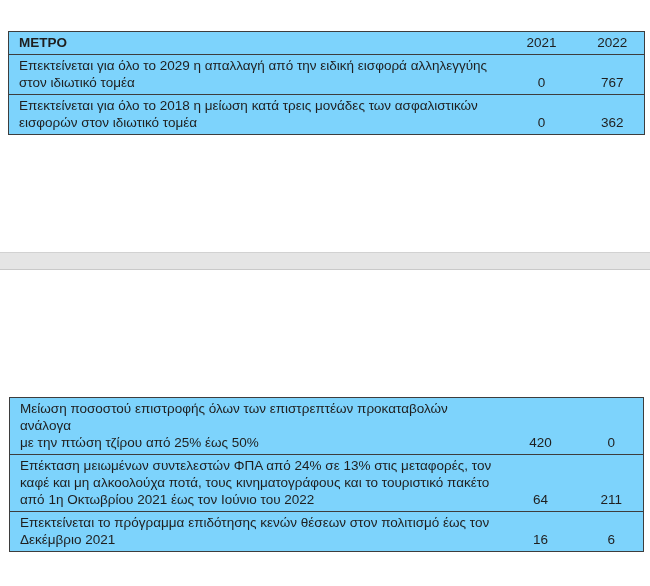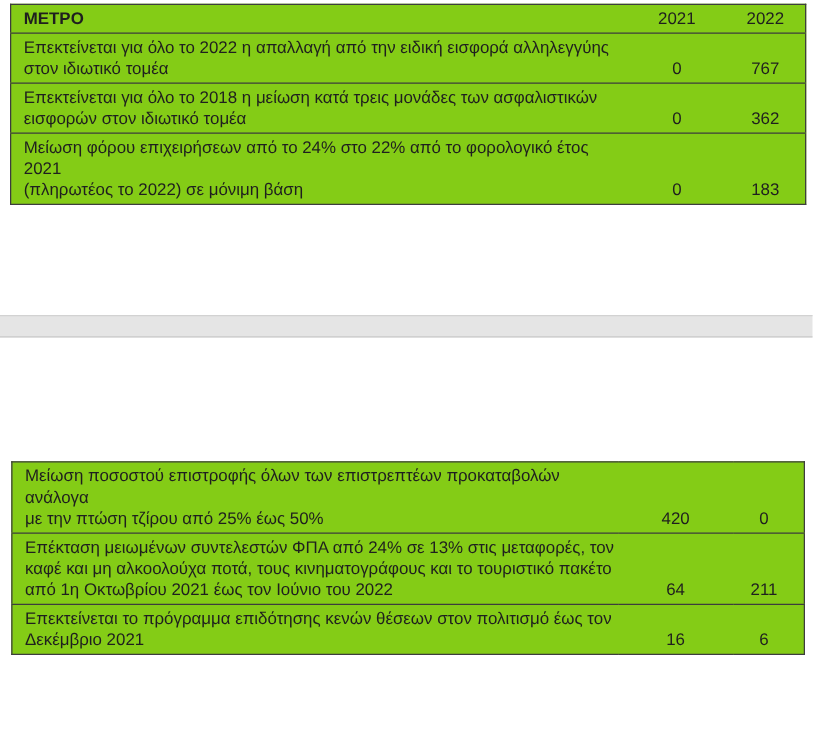--- a/index.html
+++ b/index.html
@@ -9,21 +9,22 @@
     background: #ffffff;
     overflow: hidden;
     font-family: "Liberation Sans", "DejaVu Sans", sans-serif;
     color: #1f1f1f;
   }
   .doc-table {
     position: absolute;
     display: table;
     border-collapse: collapse;
     border: 1px solid #3d3d3d;
-    background: #84cc16;
+    background: #7dd3fc;
+    margin-top: 28px;
   }
   #table-top { left: 8px; top: 3px; width: 637px; }
   #table-bottom { left: 9px; top: 369px; width: 635px; }
   .tr { display: table-row; }
   .td {
     display: table-cell;
     font-size: 13.5px;
     line-height: 17px;
     padding: 2px 0 3px 10px;
     border-top: 1px solid #3d3d3d;
@@ -53,36 +54,30 @@
 </head>
 <body>
 
 <div id="table-top" class="doc-table">
   <div class="tr first">
     <div class="td measure hdr-measure">ΜΕΤΡΟ</div>
     <div class="td num">2021</div>
     <div class="td num last">2022</div>
   </div>
   <div class="tr">
-    <div class="td measure">Επεκτείνεται για όλο το 2022 η απαλλαγή από την ειδική εισφορά αλληλεγγύης
+    <div class="td measure">Επεκτείνεται για όλο το 2029 η απαλλαγή από την ειδική εισφορά αλληλεγγύης
 στον ιδιωτικό τομέα</div>
     <div class="td num">0</div>
     <div class="td num last">767</div>
   </div>
   <div class="tr">
     <div class="td measure">Επεκτείνεται για όλο το 2018 η μείωση κατά τρεις μονάδες των ασφαλιστικών
 εισφορών στον ιδιωτικό τομέα</div>
     <div class="td num">0</div>
     <div class="td num last">362</div>
-  </div>
-  <div class="tr">
-    <div class="td measure">Μείωση φόρου επιχειρήσεων από το 24% στο 22% από το φορολογικό έτος 2021
-(πληρωτέος το 2022) σε μόνιμη βάση</div>
-    <div class="td num">0</div>
-    <div class="td num last">183</div>
   </div>
 </div>
 
 <div class="divider-bar"></div>
 
 <div id="table-bottom" class="doc-table">
   <div class="tr first">
     <div class="td measure">Μείωση ποσοστού επιστροφής όλων των επιστρεπτέων προκαταβολών ανάλογα
 με την πτώση τζίρου από 25% έως 50%</div>
     <div class="td num">420</div>

